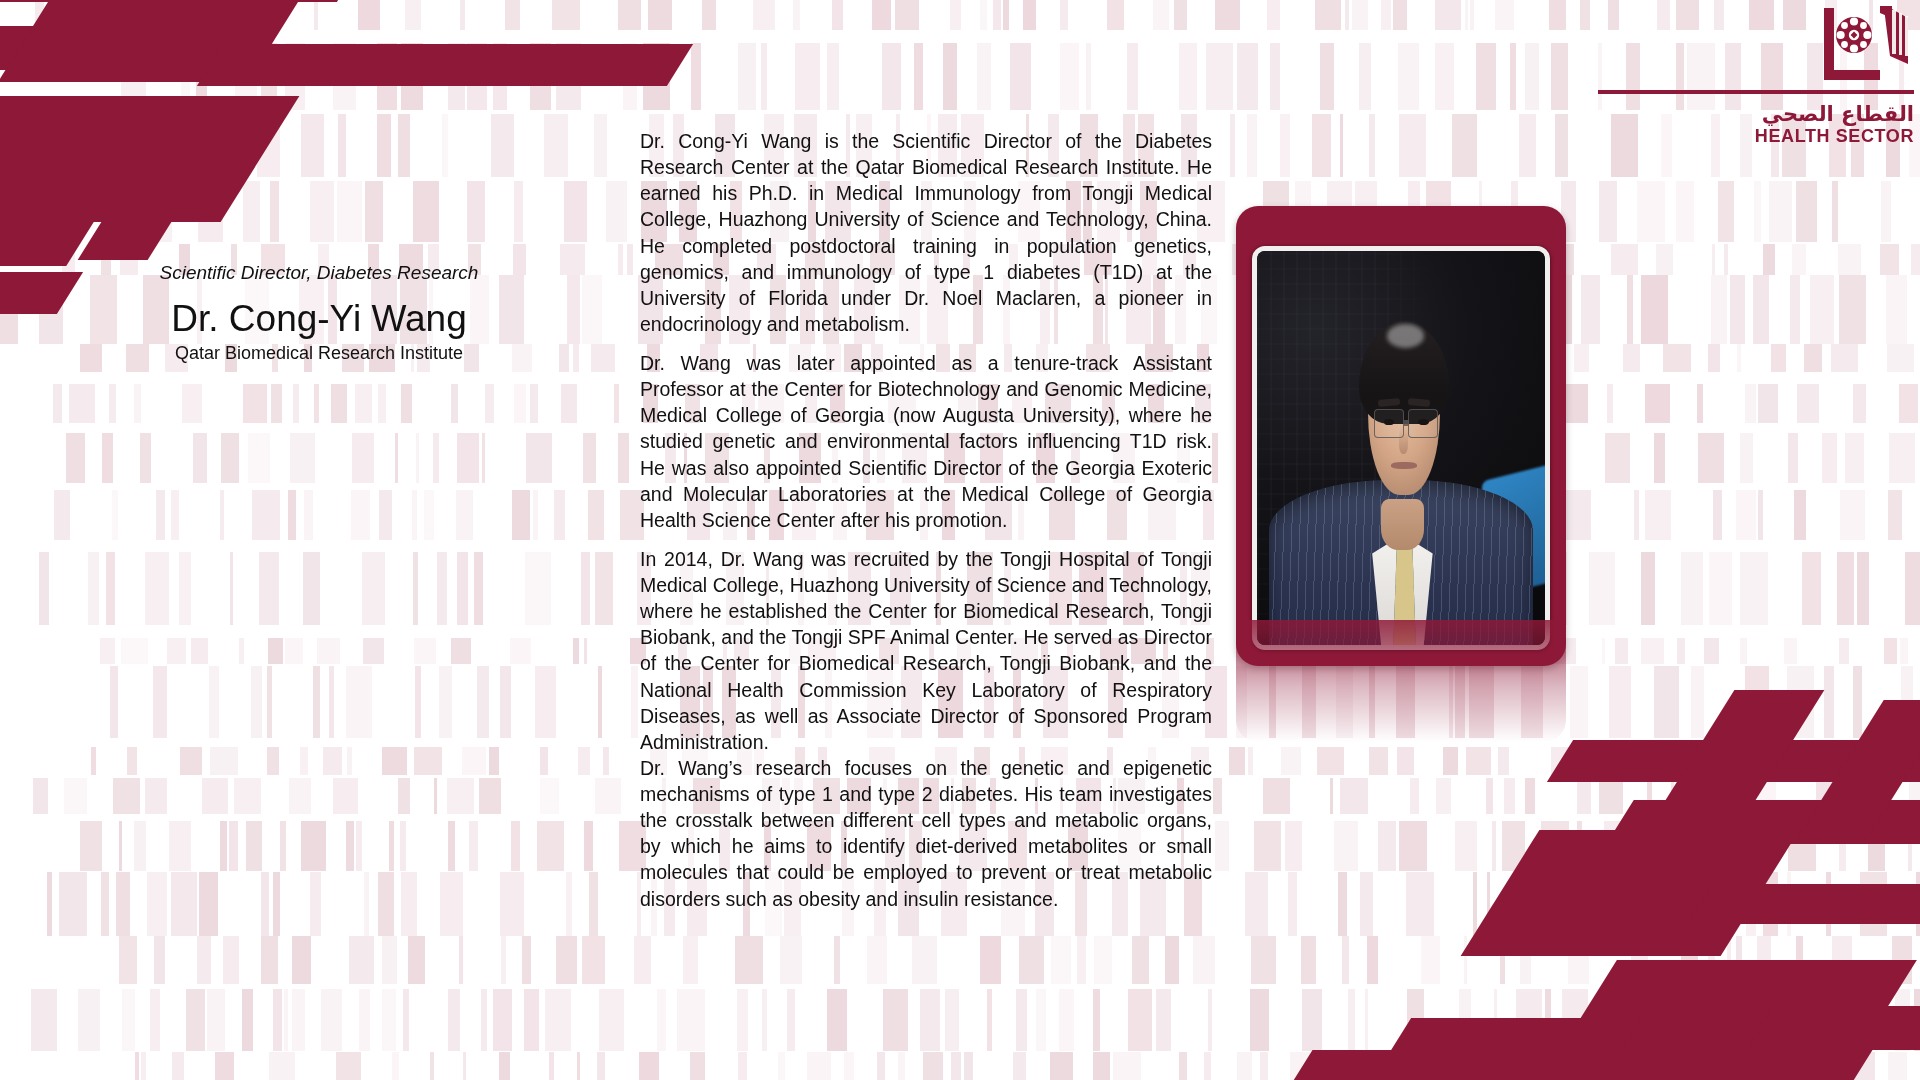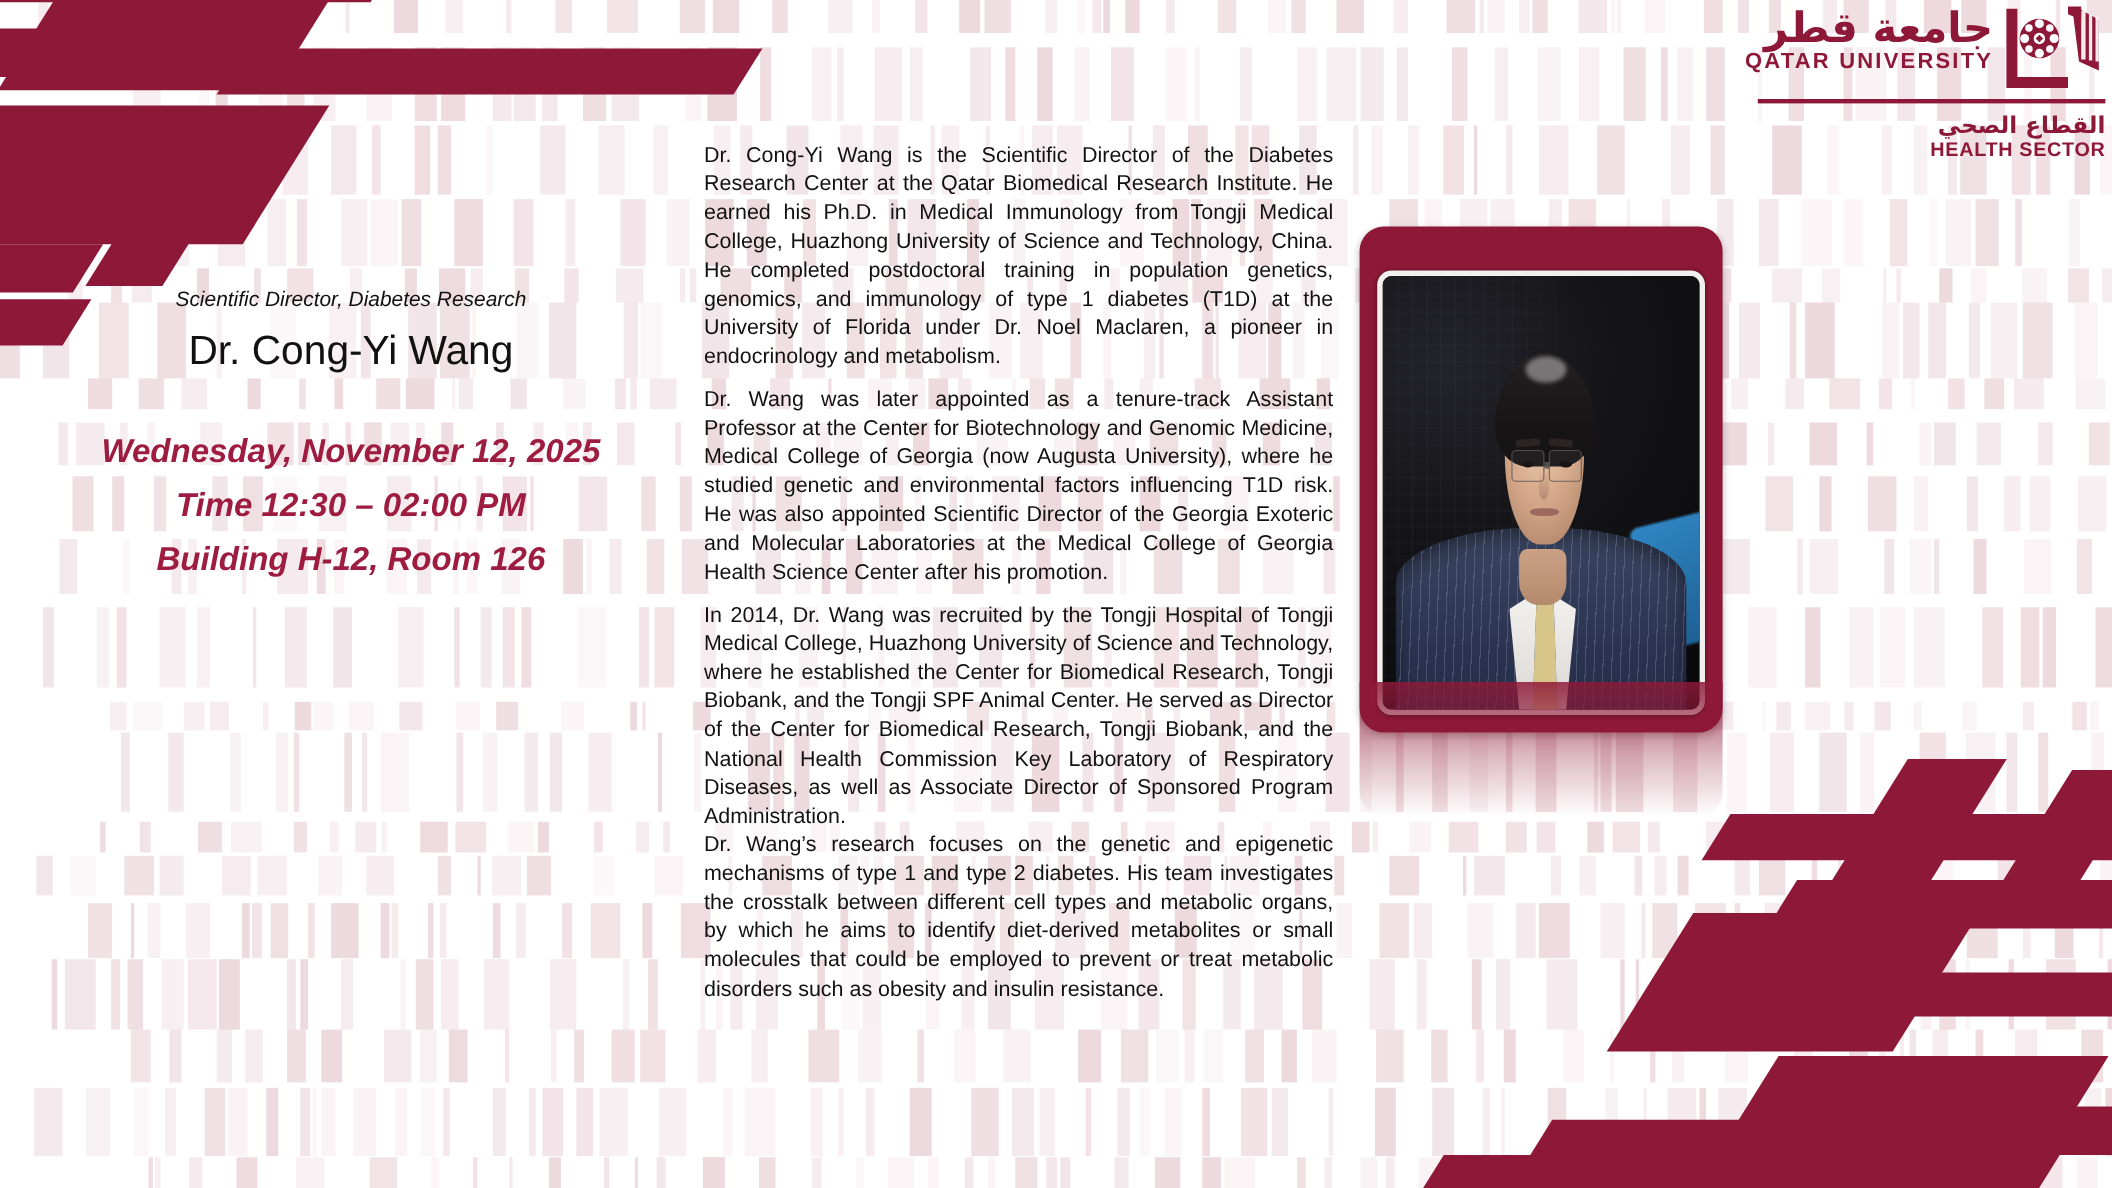--- a/index.html
+++ b/index.html
@@ -1249,24 +1249,20 @@
       <div class="rb" style="left: 1760px; top: 1006px; width: 330px; height: 44px;"></div>
       <div class="rb" style="left: 1398px; top: 1018px; width: 230px; height: 42px;"></div>
       <div class="rb" style="left: 1300px; top: 1050px; width: 560px; height: 40px;"></div>
       <div class="rb" style="left: 1840px; top: 700px; width: 70px; height: 140px;"></div>
       <div class="rb" style="left: 1700px; top: 690px; width: 90px; height: 110px;"></div>
     </div>
 
 
   <div id="qu-logo">
     <div class="row1">
-      <div class="wordmark">
-        <div class="qu-ar">جامعة قطر</div>
-        <div class="qu-en">QATAR UNIVERSITY</div>
-      </div>
       <svg class="qu-mark" viewBox="0 0 96 80">
 
         <path d="M6 4 h10 v62 h46 v10 H6 Z" fill="#8e1838"></path>
 
         <path d="M66 4 h6 l18 10 v46 l-18 -8 Z" fill="#8e1838"></path>
         <path d="M74 6 h4 v44 h-4 Z" fill="#ffffff" opacity=".9"></path>
         <path d="M81 9 h3 v42 h-3 Z" fill="#ffffff" opacity=".9"></path>
         <path d="M87 12 h3 v40 h-3 Z" fill="#ffffff" opacity=".9"></path>
 
         <path d="M62 2 h12 v12 l-12 -5 Z" fill="#8e1838"></path>
@@ -1293,25 +1289,21 @@
     <div class="qu-rule"></div>
     <div class="row2">
       <div class="hs-ar">القطاع الصحي</div>
       <div class="hs-en">HEALTH SECTOR</div>
     </div>
   </div>
 
   <div id="left-col">
     <div id="speaker-role">Scientific Director, Diabetes Research</div>
     <div id="speaker-name">Dr. Cong-Yi Wang</div>
-    <div id="event-details">
-      <div>Wednesday, November 12, 2025</div>
-      <div>Time 12:30 – 02:00 PM</div>
-      <div>Building H-12, Room 126</div>
-    </div>
+    <div id="speaker-org">Qatar Biomedical Research Institute</div>
   </div>
 
   <div id="bio">
       <p>Dr. Cong-Yi Wang is the Scientific Director of the Diabetes Research Center at the Qatar Biomedical Research Institute. He earned his Ph.D. in Medical Immunology from Tongji Medical College, Huazhong University of Science and Technology, China. He completed postdoctoral training in population genetics, genomics, and immunology of type 1 diabetes (T1D) at the University of Florida under Dr. Noel Maclaren, a pioneer in endocrinology and metabolism.</p>
       <p>Dr. Wang was later appointed as a tenure-track Assistant Professor at the Center for Biotechnology and Genomic Medicine, Medical College of Georgia (now Augusta University), where he studied genetic and environmental factors influencing T1D risk. He was also appointed Scientific Director of the Georgia Exoteric and Molecular Laboratories at the Medical College of Georgia Health Science Center after his promotion.</p>
       <p class="tight">In 2014, Dr. Wang was recruited by the Tongji Hospital of Tongji Medical College, Huazhong University of Science and Technology, where he established the Center for Biomedical Research, Tongji Biobank, and the Tongji SPF Animal Center. He served as Director of the Center for Biomedical Research, Tongji Biobank, and the National Health Commission Key Laboratory of Respiratory Diseases, as well as Associate Director of Sponsored Program Administration.</p>
       <p>Dr. Wang’s research focuses on the genetic and epigenetic mechanisms of type 1 and type 2 diabetes. His team investigates the crosstalk between different cell types and metabolic organs, by which he aims to identify diet-derived metabolites or small molecules that could be employed to prevent or treat metabolic disorders such as obesity and insulin resistance.</p>
     </div>
 
   <div id="portrait-card">

